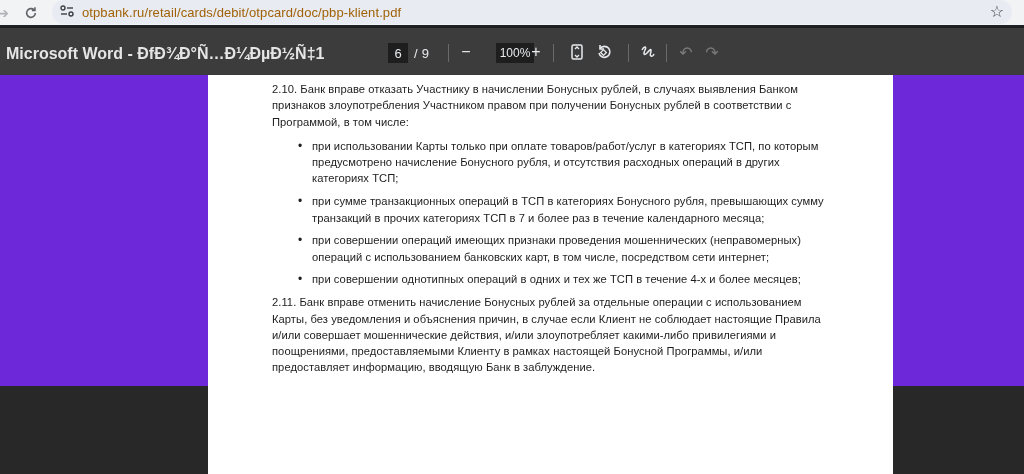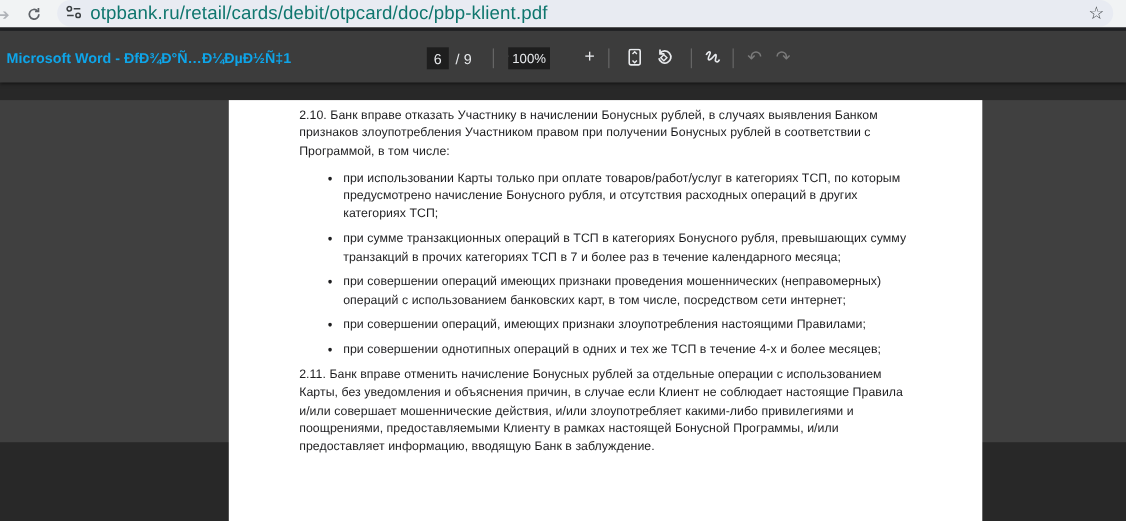--- a/index.html
+++ b/index.html
@@ -3,35 +3,35 @@
 <meta charset="utf-8">
 <style>
   * { box-sizing: border-box; margin: 0; padding: 0; }
   html, body { width: 1024px; height: 474px; overflow: hidden; background: #282828; font-family: "Liberation Sans", sans-serif; }
   .browserbar { position: absolute; left: 0; top: 0; width: 1024px; height: 25px; background: #f1f3f4; display: flex; align-items: center; }
   .nav-btn { width: 22px; height: 22px; display: flex; align-items: center; justify-content: center; color: #5f6368; font-size: 14px; }
   .back { position: absolute; left: -8px; top: 2px; color: #b0b3b8; }
   .reload { position: absolute; left: 20px; top: 2px; }
   .omnibox { position: absolute; left: 52px; top: 0; width: 960px; height: 24px; background: #e8ebf2; border-radius: 12px; display: flex; align-items: center; }
   .tune { width: 18px; margin-left: 6px; color: #3c4043; font-size: 11px; text-align: center; }
-  .url { margin-left: 6px; font-size: 17px; color: #0f766e; letter-spacing: 0.1px; }
+  .url { margin-left: 6px; font-size: 13px; color: #a16207; letter-spacing: 0.1px; }
   .star { position: absolute; right: 8px; top: 2px; color: #3c4043; font-size: 16px; }
   .divider-top { position: absolute; left: 0; top: 25px; width: 1024px; height: 4px; background: #202124; }
 
   .toolbar { position: absolute; left: 0; top: 28px; width: 1024px; height: 47px; background: #3c3c3c; box-shadow: 0 1px 3px rgba(0,0,0,0.5); }
-  .doc-title { position: absolute; left: 6px; top: 17px; color: #0ea5e9; font-size: 13px; font-weight: bold; white-space: nowrap; }
+  .doc-title { position: absolute; left: 6px; top: 17px; color: #e5e5e5; font-size: 16px; font-weight: bold; white-space: nowrap; }
   .pg { position: absolute; left: 388px; top: 15px; height: 20px; display: flex; align-items: center; color: #e8eaed; font-size: 13px; }
   .pg-input { width: 20px; height: 20px; background: #1e1e1e; color: #e8eaed; display: flex; align-items: center; justify-content: center; font-size: 13px; }
   .pg-sep { margin: 0 4px 0 6px; }
   .vsep { position: absolute; top: 16px; width: 1px; height: 18px; background: #6a6a6a; }
   .tb-icon { position: absolute; top: 13px; width: 22px; height: 22px; display: flex; align-items: center; justify-content: center; color: #e8eaed; font-size: 16px; }
   .tb-icon.dim { color: #7a7a7a; }
-  .zoom-val { position: absolute; left: 462px; top: 15px; width: 38px; height: 20px; background: #1e1e1e; color: #e8eaed; font-size: 12px; display: flex; align-items: center; justify-content: center; }
+  .zoom-val { position: absolute; left: 496px; top: 15px; width: 38px; height: 20px; background: #1e1e1e; color: #e8eaed; font-size: 12px; display: flex; align-items: center; justify-content: center; }
 
-  .viewer { position: absolute; left: 0; top: 75px; width: 1024px; height: 311px; background: #404040; margin-top: 16px; }
+  .viewer { position: absolute; left: 0; top: 75px; width: 1024px; height: 311px; background: #6d28d9; }
   .page { position: absolute; left: 208px; top: 0; width: 685px; height: 420px; background: #ffffff; }
   .content { position: absolute; left: 64px; top: 6px; width: 560px; color: #1d1d1f; font-size: 11.2px; line-height: 16.3px; letter-spacing: 0.05px; }
   .para { margin-bottom: 8px; }
   ul.bullets { list-style: none; margin-left: 24px; margin-bottom: 5px; }
   ul.bullets li { position: relative; padding-left: 16px; margin-bottom: 6.5px; }
   ul.bullets li::before { content: "•"; position: absolute; left: 2px; top: 0; font-size: 12px; }
 </style>
 </head>
 <body>
 
@@ -108,19 +108,18 @@
 </div>
 
 <div class="viewer">
   <div class="page">
     <div class="content">
       <p class="para">2.10. Банк вправе отказать Участнику в начислении Бонусных рублей, в случаях выявления Банком признаков злоупотребления Участником правом при получении Бонусных рублей в соответствии с Программой, в том числе:</p>
       <ul class="bullets">
         <li>при использовании Карты только при оплате товаров/работ/услуг в категориях ТСП, по которым предусмотрено начисление Бонусного рубля, и отсутствия расходных операций в других категориях ТСП;</li>
         <li>при сумме транзакционных операций в ТСП в категориях Бонусного рубля, превышающих сумму транзакций в прочих категориях ТСП в 7 и более раз в течение календарного месяца;</li>
         <li>при совершении операций имеющих признаки проведения мошеннических (неправомерных) операций с использованием банковских карт, в том числе, посредством сети интернет;</li>
-        <li>при совершении операций, имеющих признаки злоупотребления настоящими Правилами;</li>
         <li>при совершении однотипных операций в одних и тех же ТСП в течение 4-х и более месяцев;</li>
       </ul>
       <p class="para">2.11. Банк вправе отменить начисление Бонусных рублей за отдельные операции с использованием Карты, без уведомления и объяснения причин, в случае если Клиент не соблюдает настоящие Правила и/или совершает мошеннические действия, и/или злоупотребляет какими-либо привилегиями и поощрениями, предоставляемыми Клиенту в рамках настоящей Бонусной Программы, и/или предоставляет информацию, вводящую Банк в заблуждение.</p>
     </div>
   </div>
 </div>
 
 </body></html>

